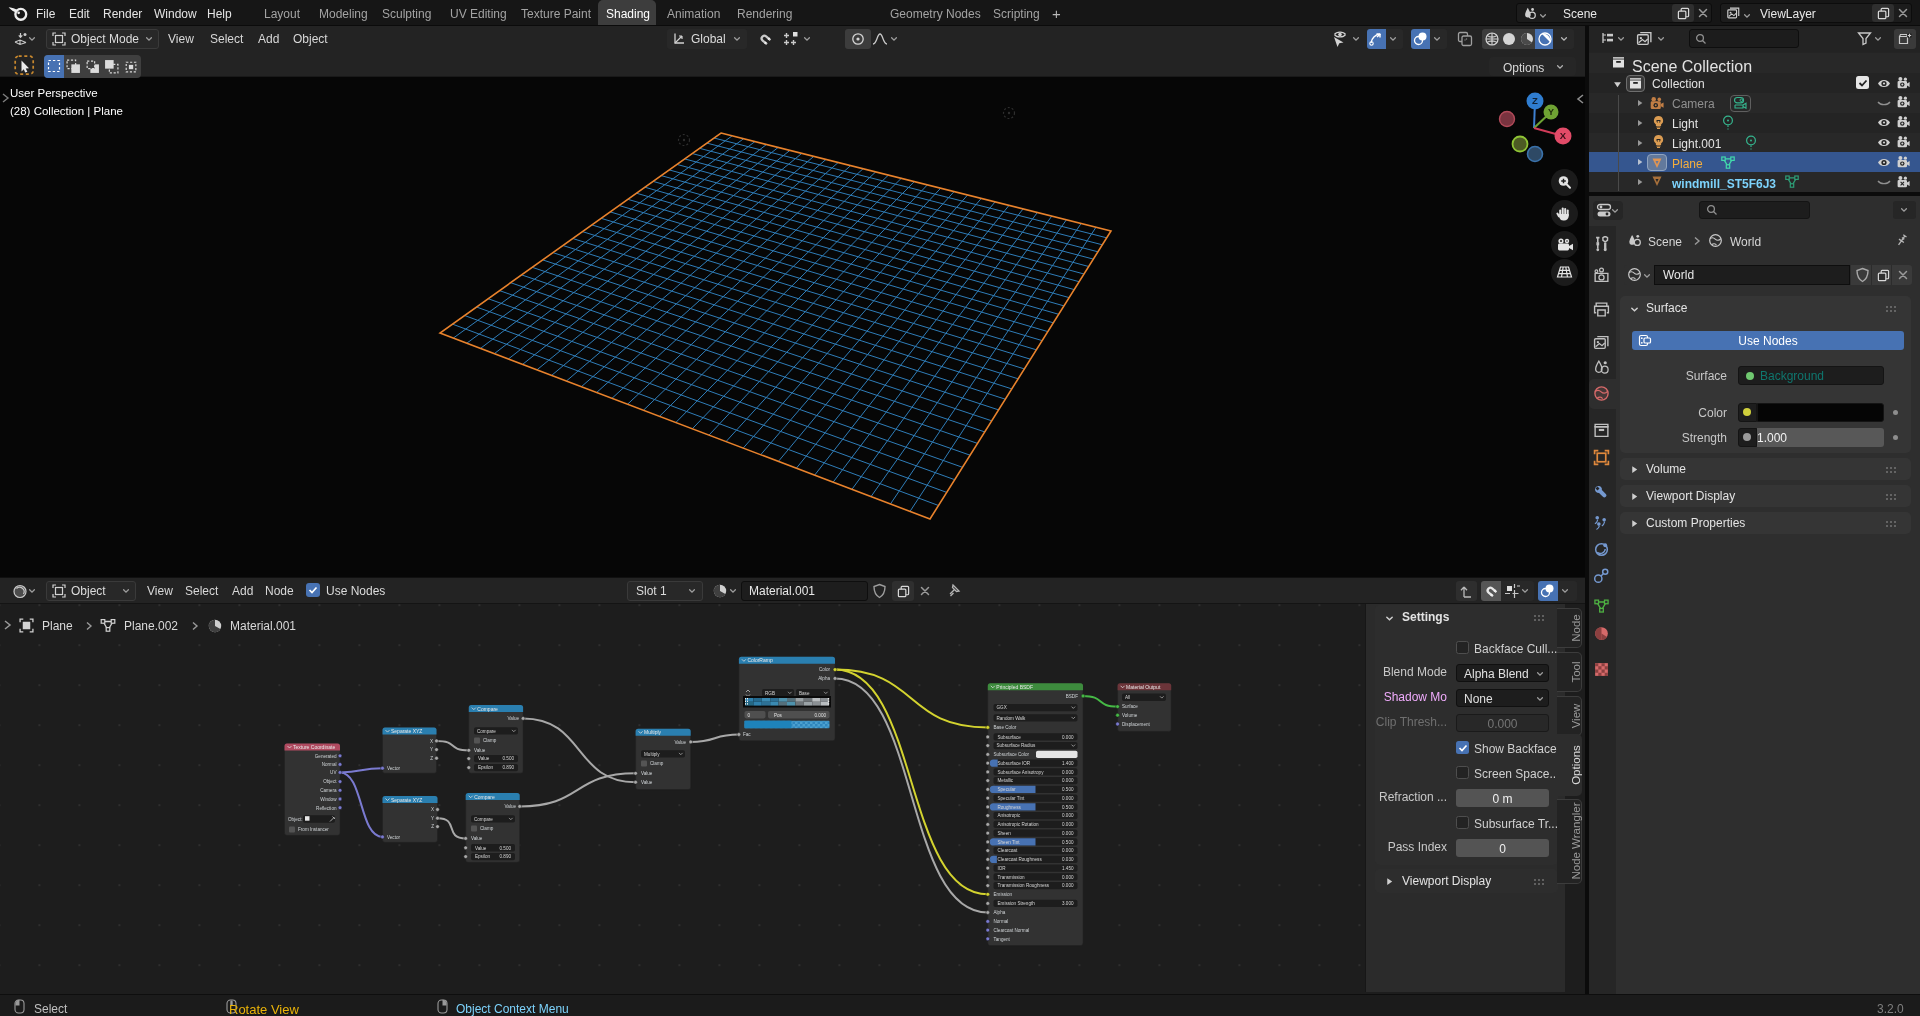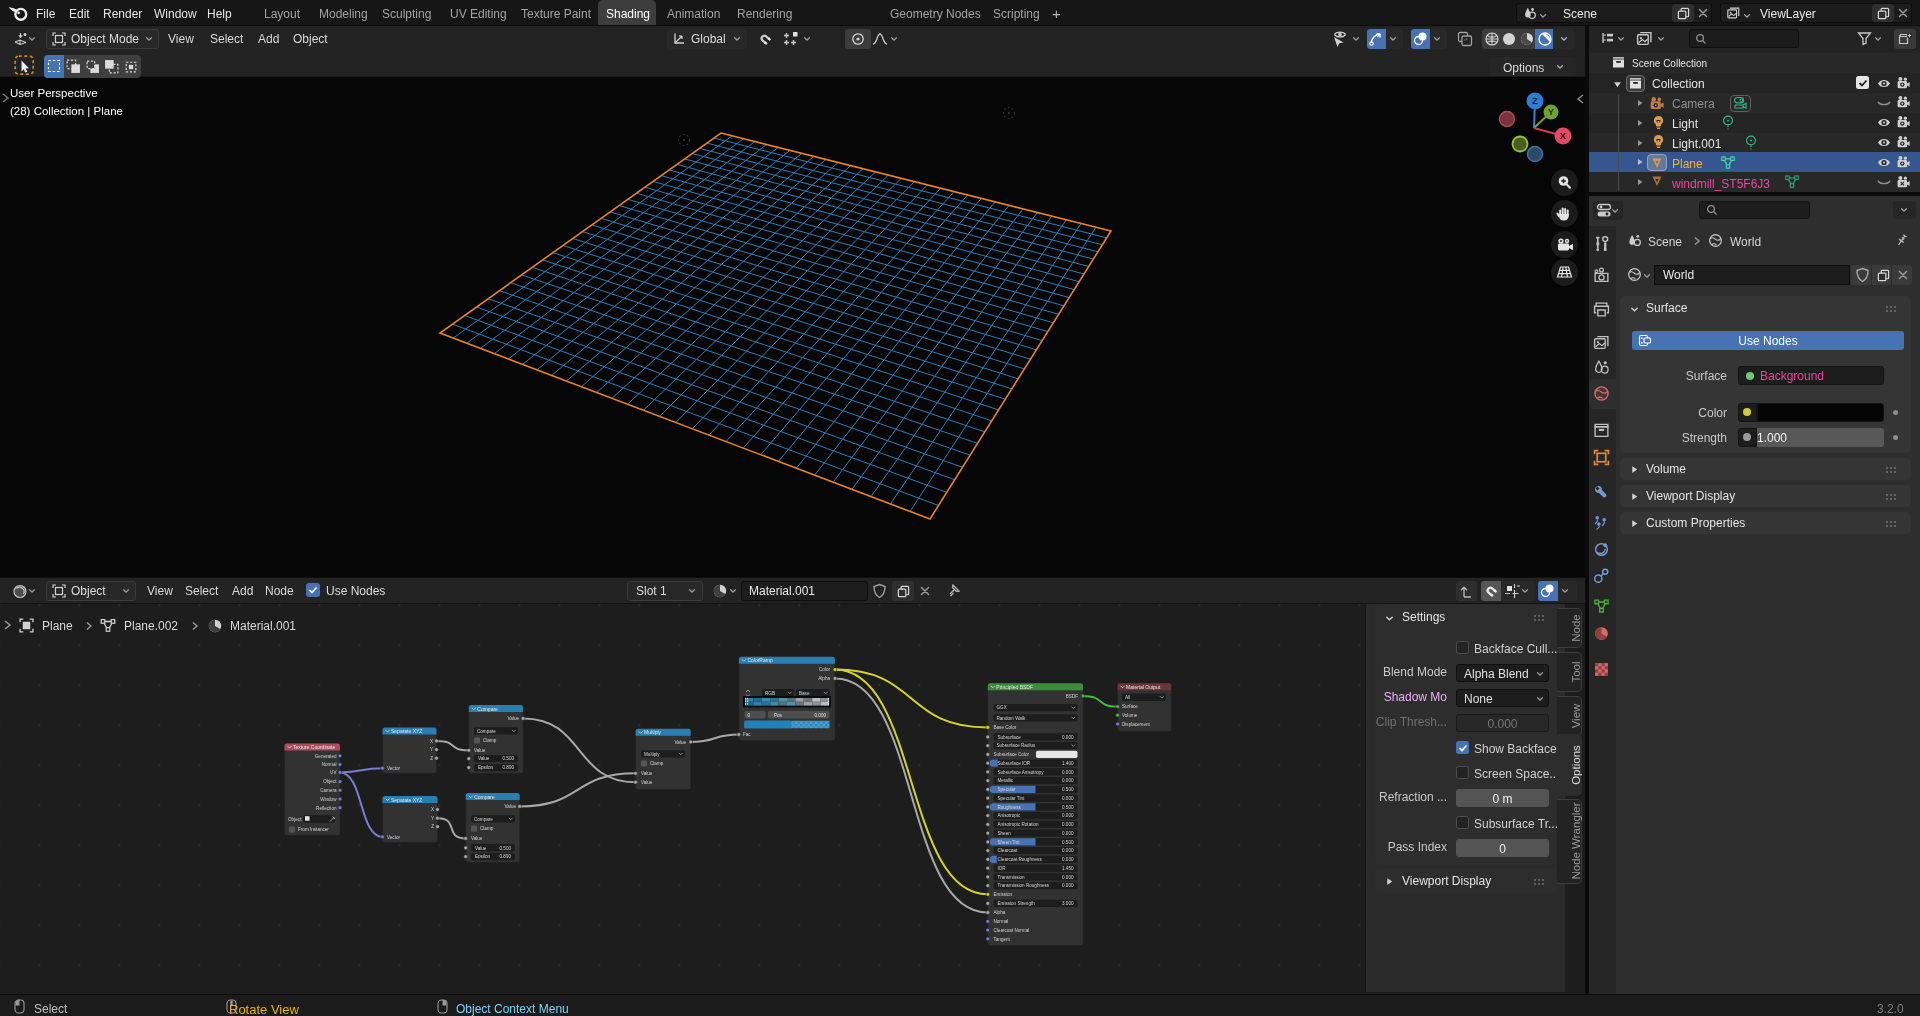--- a/index.html
+++ b/index.html
@@ -681,21 +681,21 @@
     <text x="1122.0" y="113.0" font-size="4.6" fill="#cfd3d6" font-family="Liberation Sans,sans-serif">Volume</text>
     <circle cx="1117.6" cy="111.2" r="1.9" fill="#46b946" stroke="#191919" stroke-width="0.5"></circle>
     <text x="1122.0" y="121.8" font-size="4.6" fill="#cfd3d6" font-family="Liberation Sans,sans-serif">Displacement</text>
     <circle cx="1117.6" cy="120.0" r="1.9" fill="#7a7ad0" stroke="#191919" stroke-width="0.5"></circle>
 </svg>
 <div class="ab" style="left:1365px;top:604px;width:200px;height:388px;background:#2b2b2b;border-left:1px solid #171717"></div>
 <div class="ab" style="left:1375px;top:605px;width:183px;height:260px;background:rgba(45,45,45,.97);border-radius:5px"></div>
 <svg class="ab" style="left:1385px;top:614px" width="9" height="9" viewBox="0 0 10 10">
     <path d="M2 3.5L5 6.5L8 3.5" stroke="#d0d0d0" stroke-width="1.6" fill="none" stroke-linecap="round"></path>
   </svg>
-<div class="txt" style="left:1402px;top:611px;color:#e3e3e3;font-size:12px;font-weight:400;">Settings</div>
+<div class="txt" style="left:1402px;top:611px;color:#e3e3e3;font-size:12px;font-weight:700;">Settings</div>
 <div class="ddots" style="left:1532px;top:613px"></div>
 <div class="ab" style="left:1456px;top:641px;width:13px;height:13px;background:#232323;border:1px solid #4e4e4e;border-radius:2.5px"></div>
 <div class="txt" style="left:1474px;top:643px;color:#d0d0d0;font-size:12px;font-weight:400;">Backface Cull...</div>
 <div class="txt" style="left:1375px;top:666px;width:72px;text-align:right;color:#c8c8c8;font-size:12px">Blend Mode</div>
 <div class="fld" style="left:1456px;top:664px;width:93px;height:18px;border-color:#101010"></div>
 <div class="txt" style="left:1464px;top:668px;color:#e0e0e0;font-size:12px;font-weight:400;">Alpha Blend</div>
 <svg class="ab" style="left:1536px;top:670px" width="8" height="8" viewBox="0 0 10 10">
     <path d="M2 3.5L5 6.5L8 3.5" stroke="#9d9d9d" stroke-width="1.6" fill="none" stroke-linecap="round"></path>
   </svg>
 <div class="txt" style="left:1375px;top:691px;width:72px;text-align:right;color:#f0abfc;font-size:12px">Shadow Mo</div>
@@ -780,21 +780,21 @@
 <div class="ab" style="left:1589px;top:93.0px;width:331px;height:19.8px;background:#282828"></div>
 <div class="ab" style="left:1589px;top:132.6px;width:331px;height:19.8px;background:#282828"></div>
 <div class="ab" style="left:1589px;top:172.2px;width:331px;height:19.8px;background:#282828"></div>
 <div class="ab" style="left:1589px;top:152.4px;width:331px;height:19.8px;background:#35568f"></div>
 <div class="ab" style="left:1618px;top:95px;width:1px;height:96px;background:#4a4a4a"></div>
 <svg class="ab" style="left:1611px;top:55px" width="15" height="15" viewBox="0 0 15 15">
 <path d="M2 4.5 h11 v8 h-11 Z" fill="#e0e0e0"></path>
     <path d="M2 2.2 h11 v1.4 h-11 Z" fill="#e0e0e0"></path>
 <rect x="5.2" y="6" width="4.6" height="1.8" fill="#242424"></rect>
   </svg>
-<div class="txt" style="left:1632px;top:58.5px;color:#e2e2e2;font-size:10px;font-weight:400;">Scene Collection</div>
+<div class="txt" style="left:1632px;top:58.5px;color:#e2e2e2;font-size:16px;font-weight:400;">Scene Collection</div>
 <svg class="ab" style="left:1613px;top:80px" width="9" height="9" viewBox="0 0 8 8">
     <path d="M1 2L7 2L4 6.4Z" fill="#cfcfcf"></path>
   </svg>
 <div class="ab" style="left:1626px;top:75px;width:19px;height:17px;border:1px solid #6e6e6e;border-radius:4px;background:#3a3a3a"></div>
 <svg class="ab" style="left:1628px;top:76px" width="15" height="15" viewBox="0 0 15 15">
 <path d="M2 4.5 h11 v8 h-11 Z" fill="#e0e0e0"></path>
     <path d="M2 2.2 h11 v1.4 h-11 Z" fill="#e0e0e0"></path>
 <rect x="5.2" y="6" width="4.6" height="1.8" fill="#242424"></rect>
   </svg>
 <div class="txt" style="left:1652px;top:78.3px;color:#e2e2e2;font-size:12px;font-weight:400;">Collection</div>
@@ -926,21 +926,21 @@
     <circle cx="6.3" cy="8.6" r="2.2" fill="#242424"></circle>
     <circle cx="6.3" cy="8.6" r="1" fill="#d0d0d0"></circle>
   </svg>
 <svg class="ab" style="left:1636px;top:178.2px" width="8" height="8" viewBox="0 0 8 8">
     <path d="M2 1L6.4 4L2 7Z" fill="#989898"></path>
   </svg>
 <svg class="ab" style="left:1650px;top:174px" width="14" height="14" viewBox="0 0 14 14">
 <path d="M2.5 2.5 h9 L7 12Z" fill="#a8713c"></path>
     <path d="M5.5 5 h3 L7 8.2Z" fill="#242424"></path>
   </svg>
-<div class="txt" style="left:1672px;top:177.5px;color:#ec4899;font-size:12px;font-weight:400;">windmill_ST5F6J3</div>
+<div class="txt" style="left:1672px;top:177.5px;color:#7dd3fc;font-size:12px;font-weight:700;">windmill_ST5F6J3</div>
 <svg class="ab" style="left:1784px;top:174.3px" width="16" height="16" viewBox="0 0 16 16">
 <path d="M3.5 3.8 L12.5 3.8 L8 11.5Z" fill="none" stroke="#2e9e77" stroke-width="1.3"></path>
 <rect x="1.8" y="2" width="3.4" height="3.4" fill="#242424" stroke="#2e9e77" stroke-width="1.2"></rect>
 <rect x="10.8" y="2" width="3.4" height="3.4" fill="#242424" stroke="#2e9e77" stroke-width="1.2"></rect>
 <rect x="6.3" y="9.8" width="3.4" height="3.4" fill="#242424" stroke="#2e9e77" stroke-width="1.2"></rect>
   </svg>
 <svg class="ab" style="left:1877px;top:176.1px" width="14" height="13" viewBox="0 0 14 13">
 <path d="M1 5 a6.8 5 0 0 0 12 0" fill="none" stroke="#909090" stroke-width="1.3"></path>
   </svg>
 <svg class="ab" style="left:1896px;top:174.9px" width="14" height="14" viewBox="0 0 14 14">
@@ -1109,21 +1109,21 @@
 <svg class="ab" style="left:1638px;top:334px" width="14" height="13" viewBox="0 0 14 13">
 <rect x="1.5" y="1.5" width="8" height="10" rx="1.5" fill="none" stroke="#fff" stroke-width="1.2"></rect>
 <rect x="6" y="4" width="6.5" height="5" rx="1" fill="#4772b3" stroke="#fff" stroke-width="1.2"></rect>
 <circle cx="3.8" cy="4.2" r="0.9" fill="#fff"></circle>
     <circle cx="3.8" cy="8.8" r="0.9" fill="#fff"></circle>
   </svg>
 <div class="txt" style="left:1632px;top:335px;width:272px;text-align:center;color:#fff;font-size:12px">Use Nodes</div>
 <div class="txt" style="left:1620px;top:370px;width:107px;text-align:right;color:#c8c8c8;font-size:12px">Surface</div>
 <div class="fld" style="left:1738px;top:366px;width:146px;height:19px;border-color:#141414"></div>
 <div class="ab" style="left:1746px;top:372px;width:8px;height:8px;border-radius:50%;background:#6fc76f"></div>
-<div class="txt" style="left:1760px;top:370px;color:#ec4899;font-size:12px;font-weight:400;">Background</div>
+<div class="txt" style="left:1760px;top:370px;color:#0f766e;font-size:12px;font-weight:400;">Background</div>
 <div class="txt" style="left:1620px;top:407px;width:107px;text-align:right;color:#c8c8c8;font-size:12px">Color</div>
 <div class="fld" style="left:1738px;top:403px;width:19px;height:19px;border-color:#141414;border-radius:3px 0 0 3px"></div>
 <div class="ab" style="left:1743px;top:408px;width:8px;height:8px;border-radius:50%;background:#cfcf3c"></div>
 <div class="ab" style="left:1757px;top:403px;width:127px;height:19px;background:#050505;border-radius:0 3px 3px 0;border:1px solid #141414"></div>
 <div class="ab" style="left:1893px;top:410px;width:5px;height:5px;border-radius:50%;background:#8d8d8d"></div>
 <div class="txt" style="left:1620px;top:432px;width:107px;text-align:right;color:#c8c8c8;font-size:12px">Strength</div>
 <div class="fld" style="left:1738px;top:428px;width:19px;height:19px;border-color:#141414;border-radius:3px 0 0 3px"></div>
 <div class="ab" style="left:1743px;top:433px;width:8px;height:8px;border-radius:50%;background:#9b9b9b"></div>
 <div class="ab" style="left:1757px;top:428px;width:127px;height:19px;background:#585858;border-radius:0 3px 3px 0"></div>
 <div class="txt" style="left:1757px;top:432px;width:127px;text-align:left;color:#f2f2f2;font-size:12px">1.000</div>

